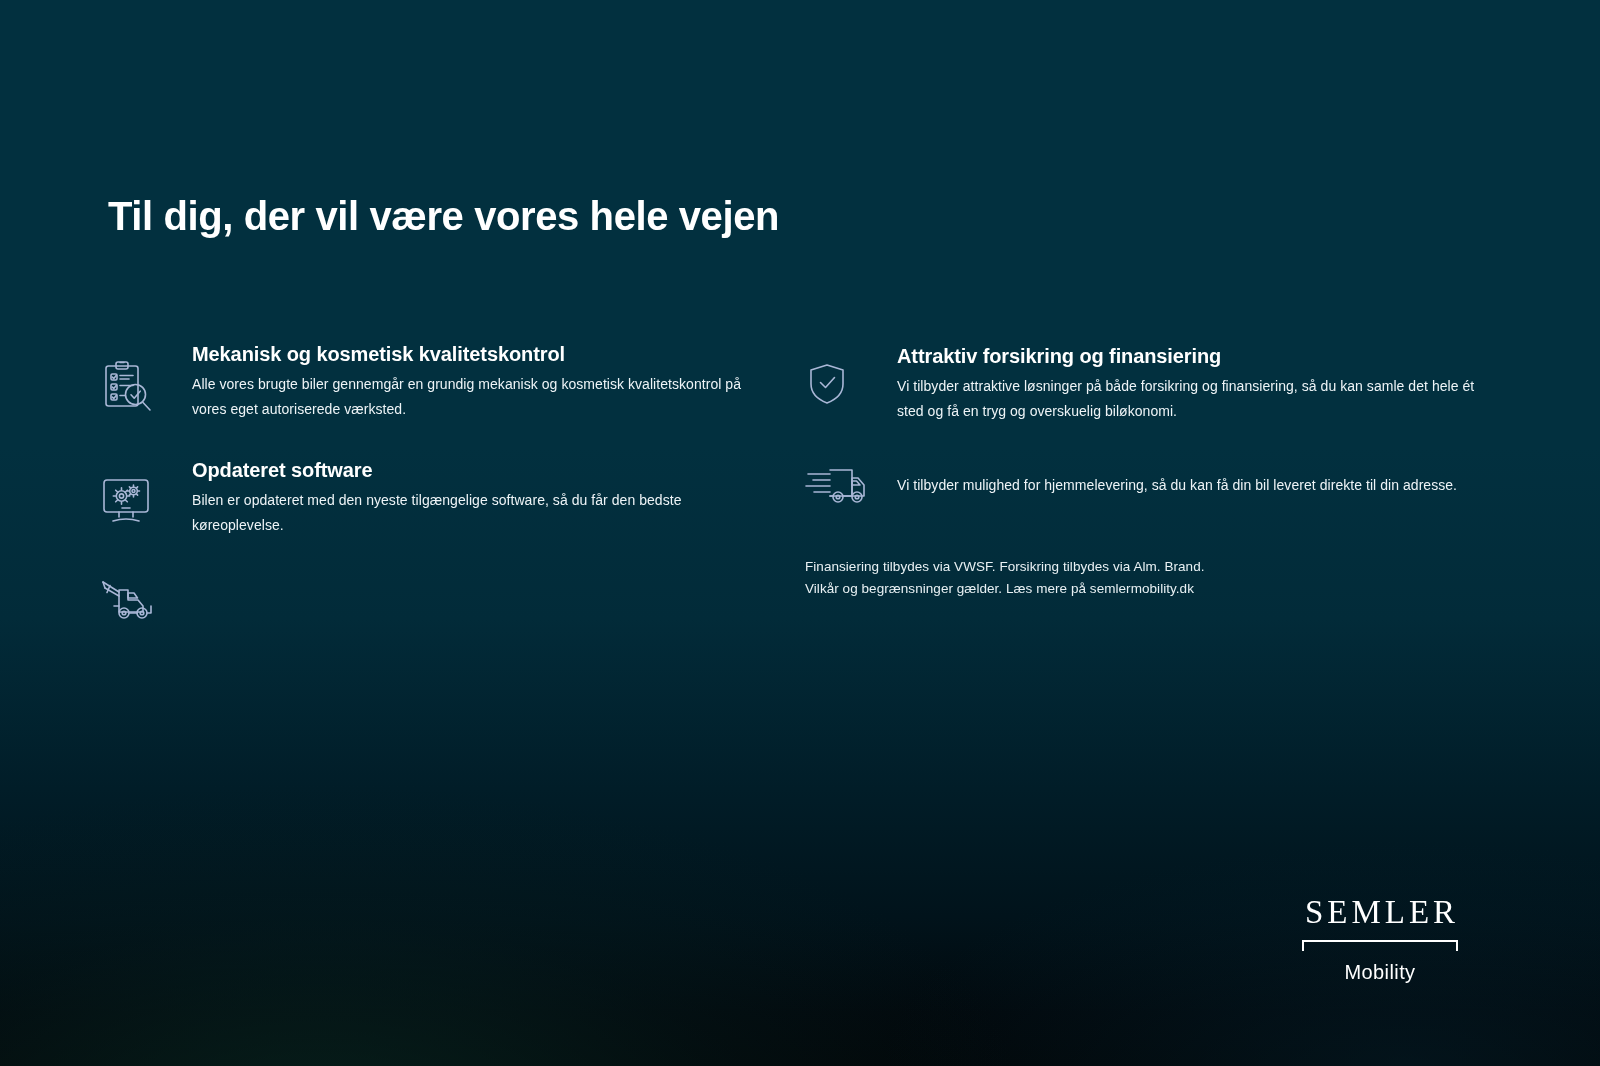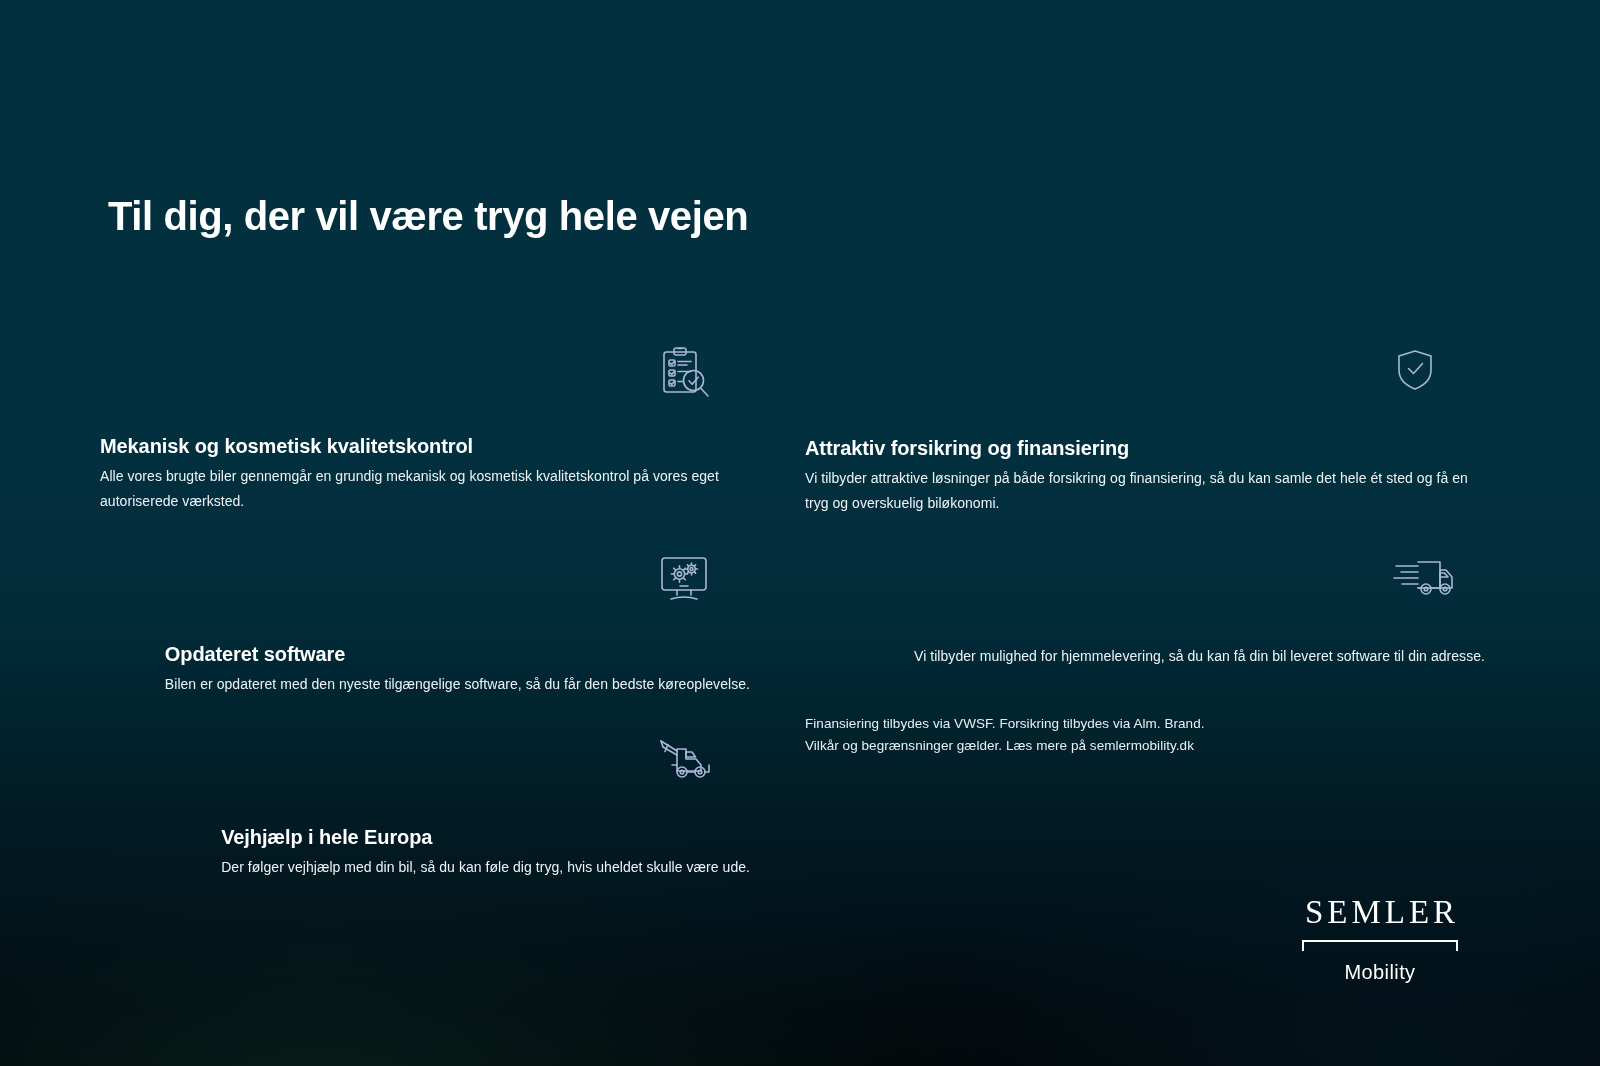--- a/index.html
+++ b/index.html
@@ -69,23 +69,22 @@
   .col {
     position: absolute;
     top: 340px;
   }
   .col-left  { left: 100px;  width: 650px; }
   .col-right { left: 805px;  width: 680px; }
 
   
   .feature {
     display: flex;
-    align-items: flex-end;
+    align-items: center;
     gap: 0px;
-    flex-direction: column;
   }
   .feature + .feature { margin-top: 34px; }
 
   .feature-icon {
     flex: 0 0 92px;
     width: 92px;
     height: 54px;
     display: flex;
     align-items: flex-start;
     justify-content: flex-start;
@@ -172,21 +171,21 @@
 </style>
 </head>
 <body>
 
 <div class="stage">
 
   <div class="bg-base"></div>
   <div class="bg-glow"></div>
   <div class="bg-glow2"></div>
 
-  <h1 class="page-title">Til dig, der vil være tryg hele vejen</h1>
+  <h1 class="page-title">Til dig, der vil være vores hele vejen</h1>
 
   <div class="col col-left">
 
     <div class="feature">
       <div class="feature-icon">
         <svg width="56" height="54" viewBox="0 0 56 54" fill="none" stroke="#a9b7d6" stroke-width="1.6" stroke-linecap="round" stroke-linejoin="round">
 
           <rect x="6" y="8" width="32" height="40" rx="2.5"></rect>
 
           <rect x="16" y="4" width="12" height="7" rx="2"></rect>
@@ -256,24 +255,20 @@
           <path d="M19 30 h-5"></path>
 
           <circle cx="24" cy="37" r="5"></circle>
           <circle cx="24" cy="37" r="1.8"></circle>
           <circle cx="42" cy="37" r="5"></circle>
           <circle cx="42" cy="37" r="1.8"></circle>
           <path d="M29 37 h8"></path>
           <path d="M47 37 h4 v-7"></path>
         </svg>
       </div>
-      <div class="feature-body">
-        <div class="feature-title">Vejhjælp i hele Europa</div>
-        <div class="feature-desc">Der følger vejhjælp med din bil, så du kan føle dig tryg, hvis uheldet skulle være ude.</div>
-      </div>
     </div>
 
   </div>
 
   <div class="col col-right">
 
     <div class="feature">
       <div class="feature-icon">
         <svg width="44" height="48" viewBox="0 0 44 48" fill="none" stroke="#a9b7d6" stroke-width="1.6" stroke-linecap="round" stroke-linejoin="round">
           <path d="M22 5 L38 10 v14 c0 9 -7 15.5 -16 19 c-9 -3.5 -16 -10 -16 -19 V10 z"></path>
@@ -301,21 +296,21 @@
 
           <circle cx="33" cy="35" r="5"></circle>
           <circle cx="33" cy="35" r="1.8"></circle>
           <circle cx="52" cy="35" r="5"></circle>
           <circle cx="52" cy="35" r="1.8"></circle>
           <path d="M38 34 h9"></path>
           <path d="M25 34 h3"></path>
         </svg>
       </div>
       <div class="feature-body">
-        <div class="feature-desc">Vi tilbyder mulighed for hjemmelevering, så du kan få din bil leveret software til din adresse.</div>
+        <div class="feature-desc">Vi tilbyder mulighed for hjemmelevering, så du kan få din bil leveret direkte til din adresse.</div>
       </div>
     </div>
 
     <div class="fineprint">
       <div>Finansiering tilbydes via VWSF. Forsikring tilbydes via Alm. Brand.</div>
       <div><span>Vilkår og begrænsninger gælder. Læs mere på </span><b>semlermobility.dk</b></div>
     </div>
 
   </div>
 

